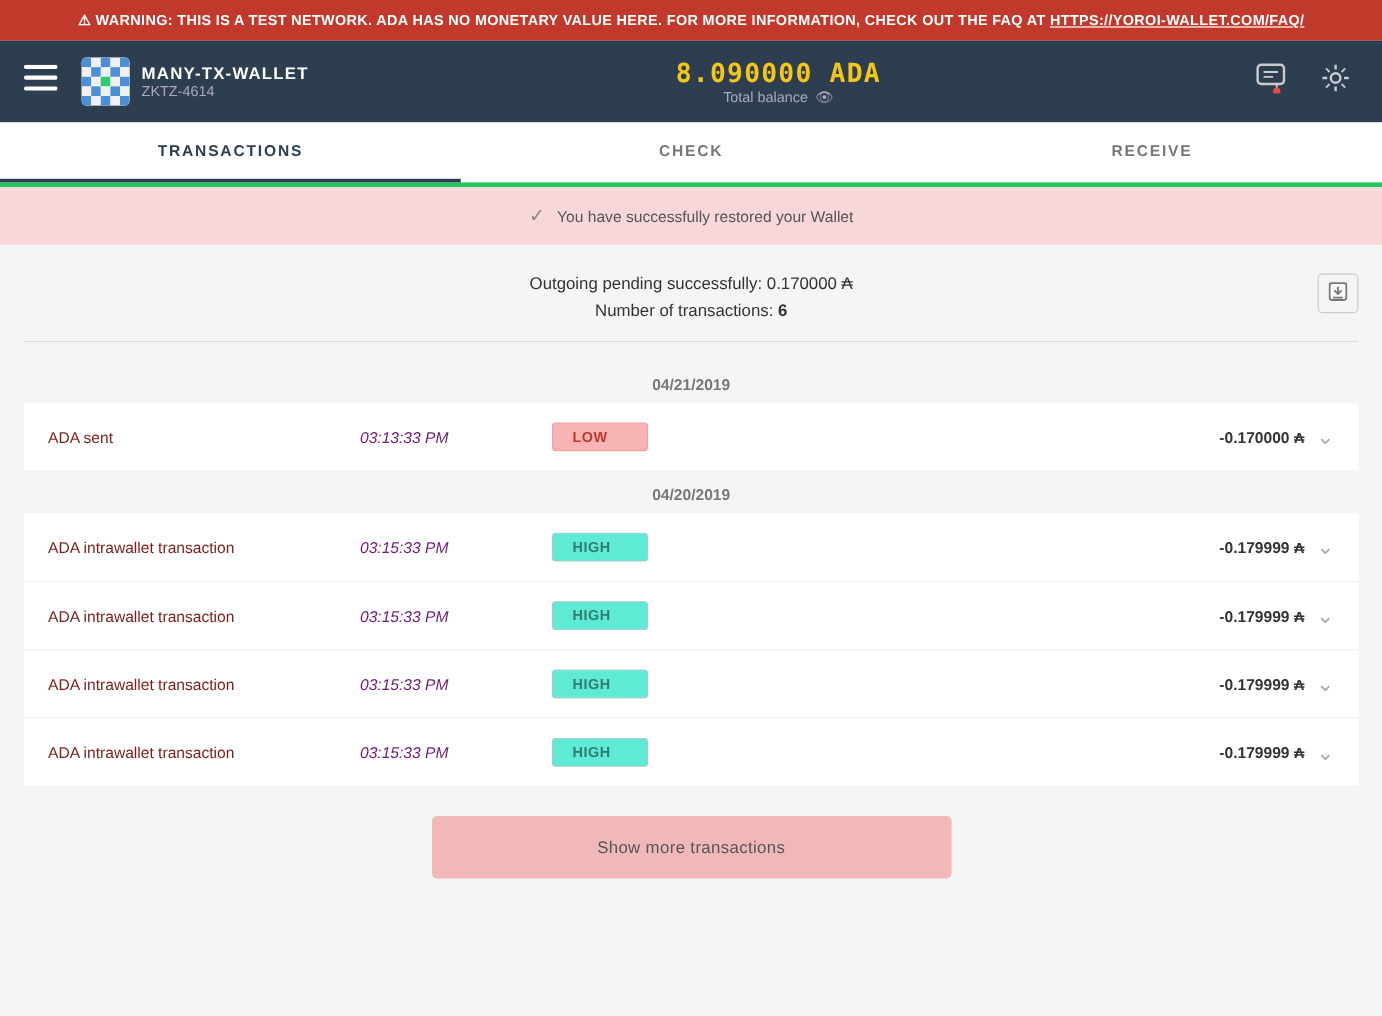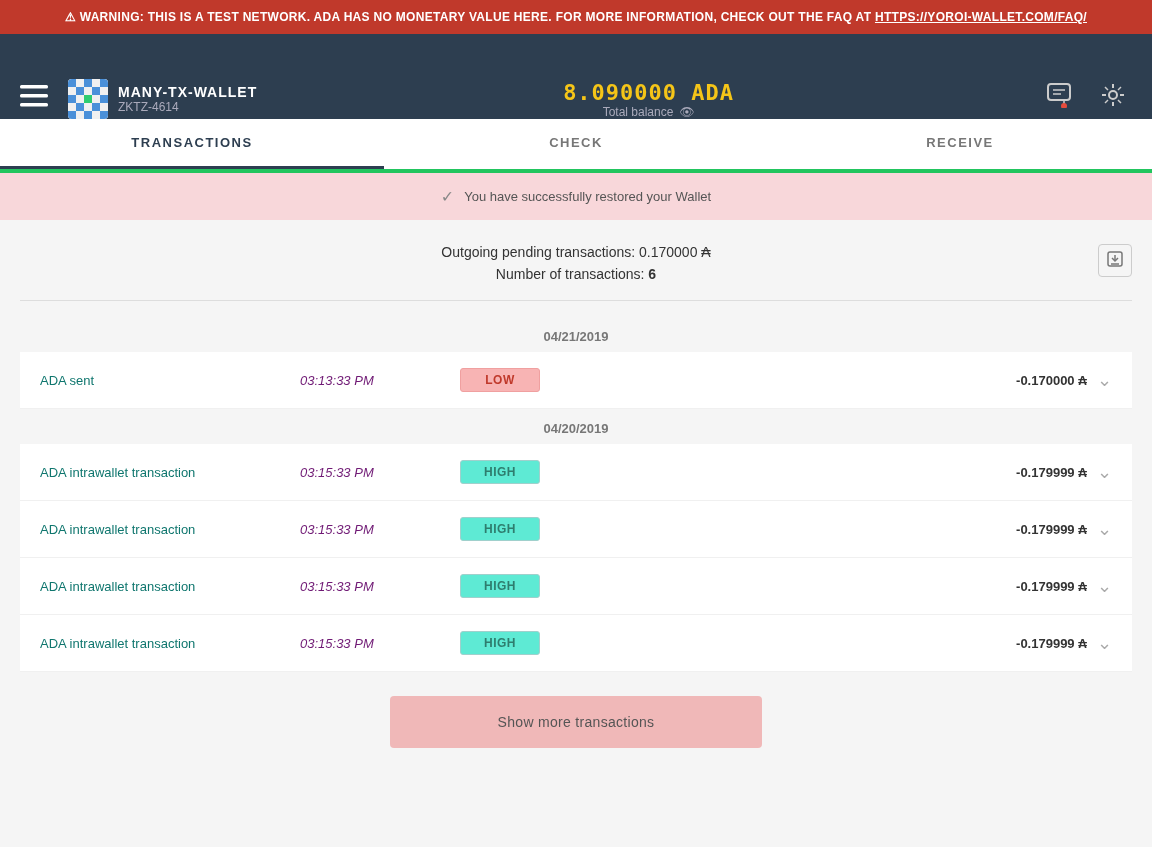--- a/index.html
+++ b/index.html
@@ -17,23 +17,23 @@
     }
     .warning-banner a {
       color: white;
       text-decoration: underline;
     }
 
     
     .header {
       background: #2d3e50;
       display: flex;
-      align-items: flex-end;
+      align-items: center;
       padding: 0 20px;
-      height: 85px;
+      height: 68px;
     }
     .header-left {
       display: flex;
       align-items: center;
       gap: 10px;
     }
     .hamburger-icon {
       color: white;
       font-size: 22px;
       cursor: pointer;
@@ -194,40 +194,40 @@
       background: white;
       display: flex;
       align-items: center;
       padding: 16px 20px;
       border-bottom: 1px solid #f0f0f0;
       cursor: pointer;
     }
     .tx-type {
       flex: 0 0 260px;
       font-size: 13px;
-      color: #0f766e;
+      color: #7f1d1d;
       font-weight: 500;
     }
     .tx-time {
       flex: 0 0 160px;
       font-size: 13px;
       color: #701a75;
       font-style: italic;
     }
     .tx-badge {
       flex: 0 0 140px;
     }
     .badge {
       display: inline-block;
       padding: 4px 16px;
       border-radius: 3px;
       font-size: 12px;
       font-weight: 700;
       letter-spacing: 0.5px;
-      text-align: center;
+      text-align: left;
       min-width: 80px;
     }
     .badge-low {
       background: #f8b4b4;
       color: #c0392b;
       border: 1px solid #f0a0a0;
     }
     .badge-high {
       background: #5eead4;
       color: #2e7d6e;
@@ -247,21 +247,21 @@
     .tx-chevron {
       color: #aaa;
       font-size: 18px;
       cursor: pointer;
     }
 
     
     .show-more-btn {
       display: block;
       margin: 24px auto 0;
-      width: 372px;
+      width: 433px;
       background: #f0b8b8;
       border: none;
       border-radius: 4px;
       padding: 18px;
       font-size: 14px;
       color: #555;
       cursor: pointer;
       text-align: center;
       font-weight: 500;
       letter-spacing: 0.3px;
@@ -370,21 +370,21 @@
 
 <div class="success-banner">
   <span class="checkmark">✓</span>
   <span>You have successfully restored your Wallet</span>
 </div>
 
 <div class="main-content">
 
   <div class="pending-info">
     <div class="pending-text">
-      <span>Outgoing pending transactions:</span>
+      <span>Outgoing pending successfully:</span>
       <strong> <span>0.170000</span> <span>₳</span></strong>
     </div>
     <div class="tx-count">
       <span>Number of transactions:</span>
       <strong>6</strong>
     </div>
     <button class="export-btn">
       <svg width="16" height="16" viewBox="0 0 16 16" fill="none">
         <rect x="1" y="1" width="14" height="14" rx="2" stroke="#777" stroke-width="1.5" fill="none"></rect>
         <line x1="8" y1="4" x2="8" y2="10" stroke="#777" stroke-width="1.5"></line>

